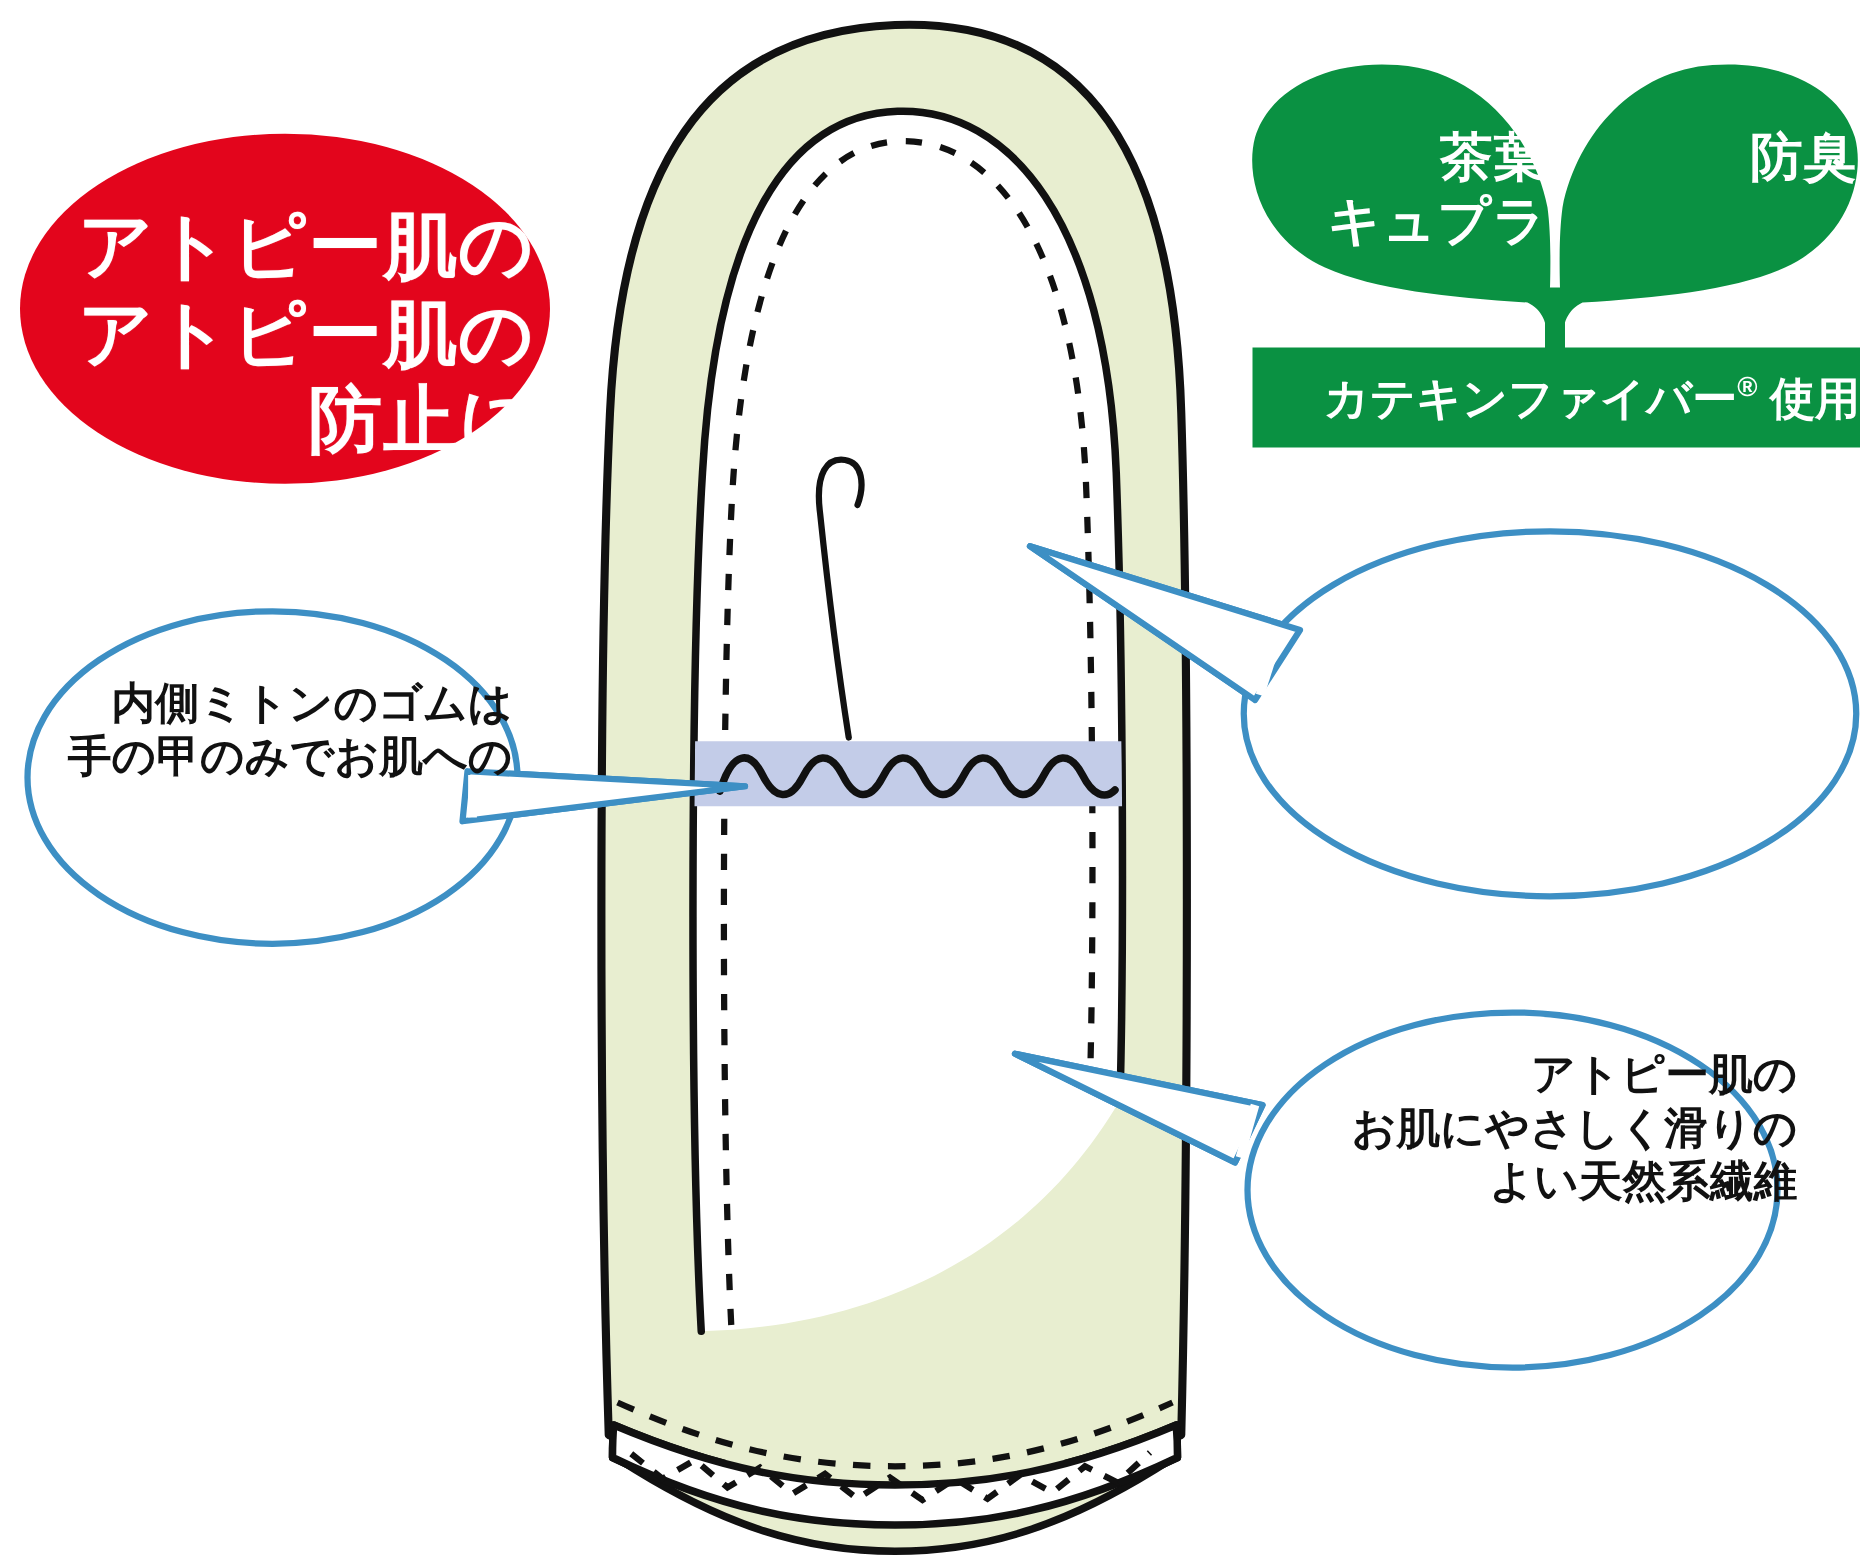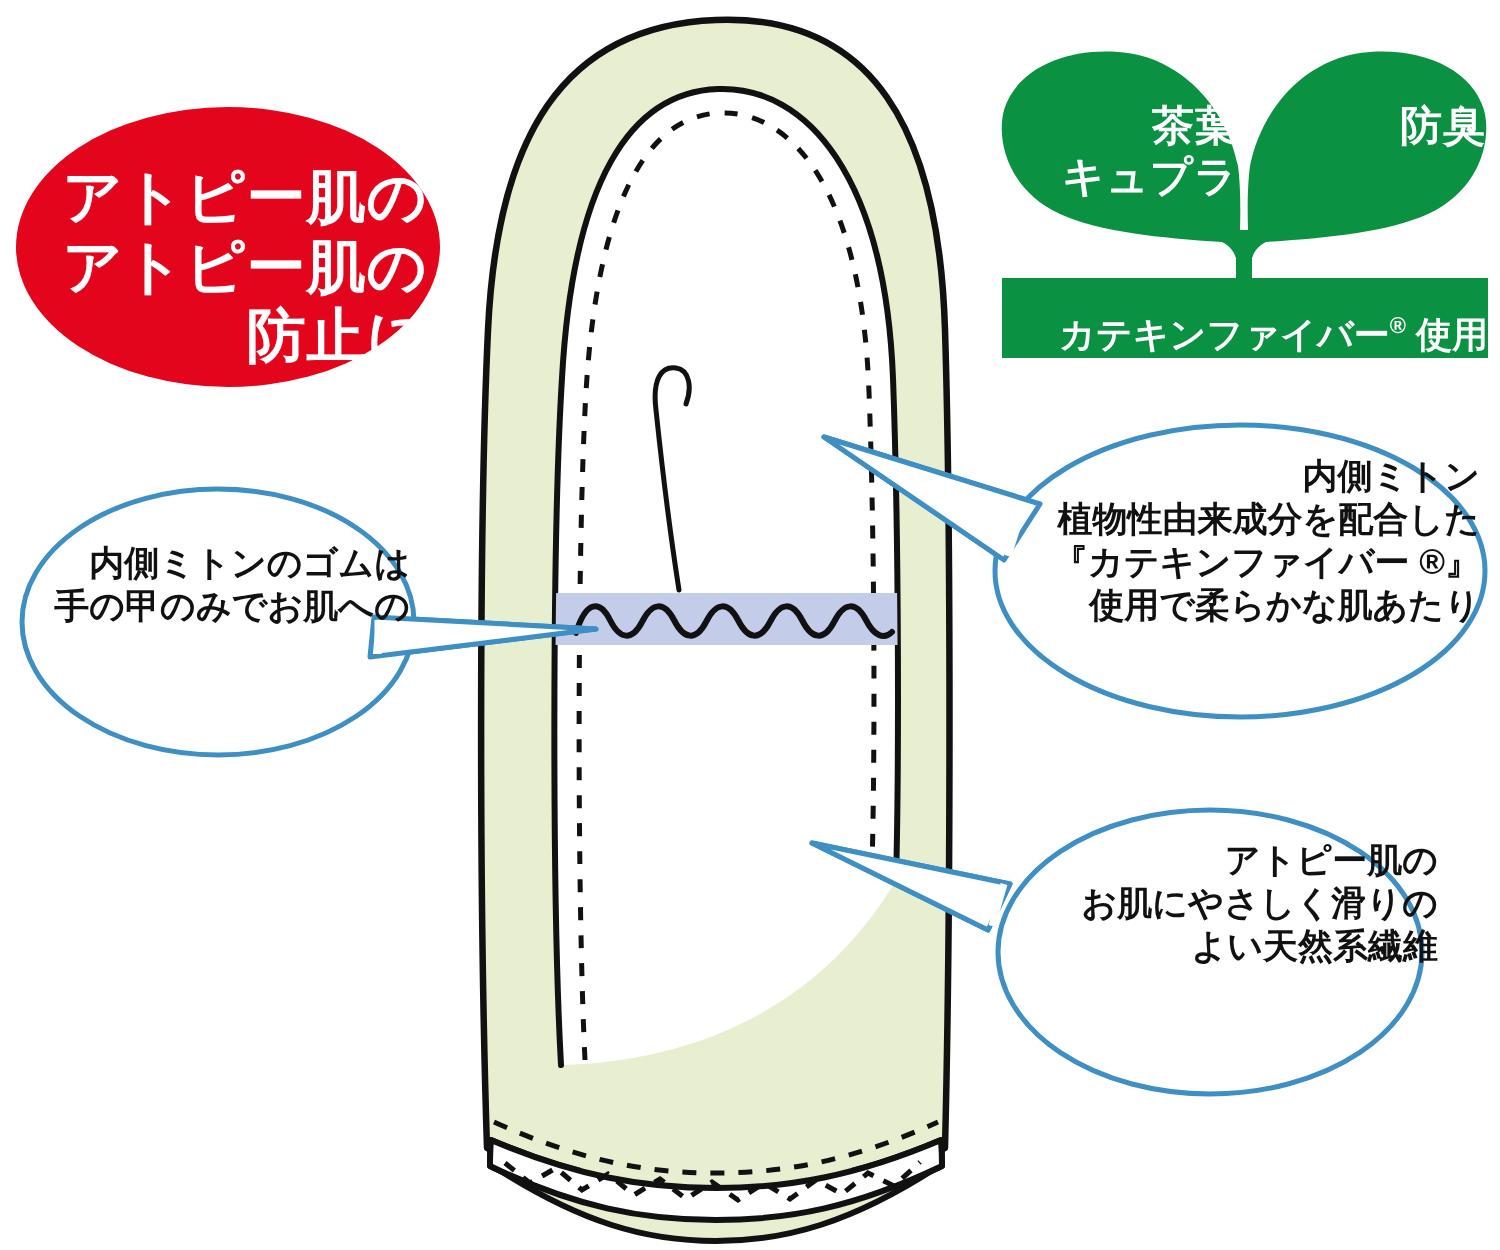--- a/index.html
+++ b/index.html
@@ -61,21 +61,20 @@
     line-height: 1.22;
     letter-spacing: 1px;
   }
 
   
   .greenbar-text {
     color: #ffffff;
     font-weight: bold;
     font-size: 36px;
     letter-spacing: 0px;
-    margin-top: 16px;
   }
   .reg-mark {
     font-size: 22px;
     vertical-align: 14px;
   }
 
   
   .callout-text {
     color: #111111;
     font-weight: bold;
@@ -259,26 +258,20 @@
 
     <div class="tbox greenbar-text" style="left:1002px; top:297px; width:486px;">
       <span>カテキンファイバー</span><span class="reg-mark">®</span>&nbsp;<span>使用</span>
     </div>
 
     <div class="tbox callout-text" style="left:30px; top:541px; width:380px;">
       <span class="tline">内側ミトンのゴムは</span>
       <span class="tline">手の甲のみでお肌への</span>
     </div>
 
-    <div class="tbox callout-text" style="left:1000px; top:454px; width:480px;">
-      <span class="tline">内側ミトン</span>
-      <span class="tline">植物性由来成分を配合した</span>
-      <span class="tline">『カテキンファイバー ®』</span>
-      <span class="tline">使用で柔らかな肌あたり</span>
-    </div>
 
     <div class="tbox callout-text" style="left:982px; top:838px; width:456px;">
       <span class="tline">アトピー肌の</span>
       <span class="tline">お肌にやさしく滑りの</span>
       <span class="tline">よい天然系繊維</span>
     </div>
 
   </div>
 
 </div>

